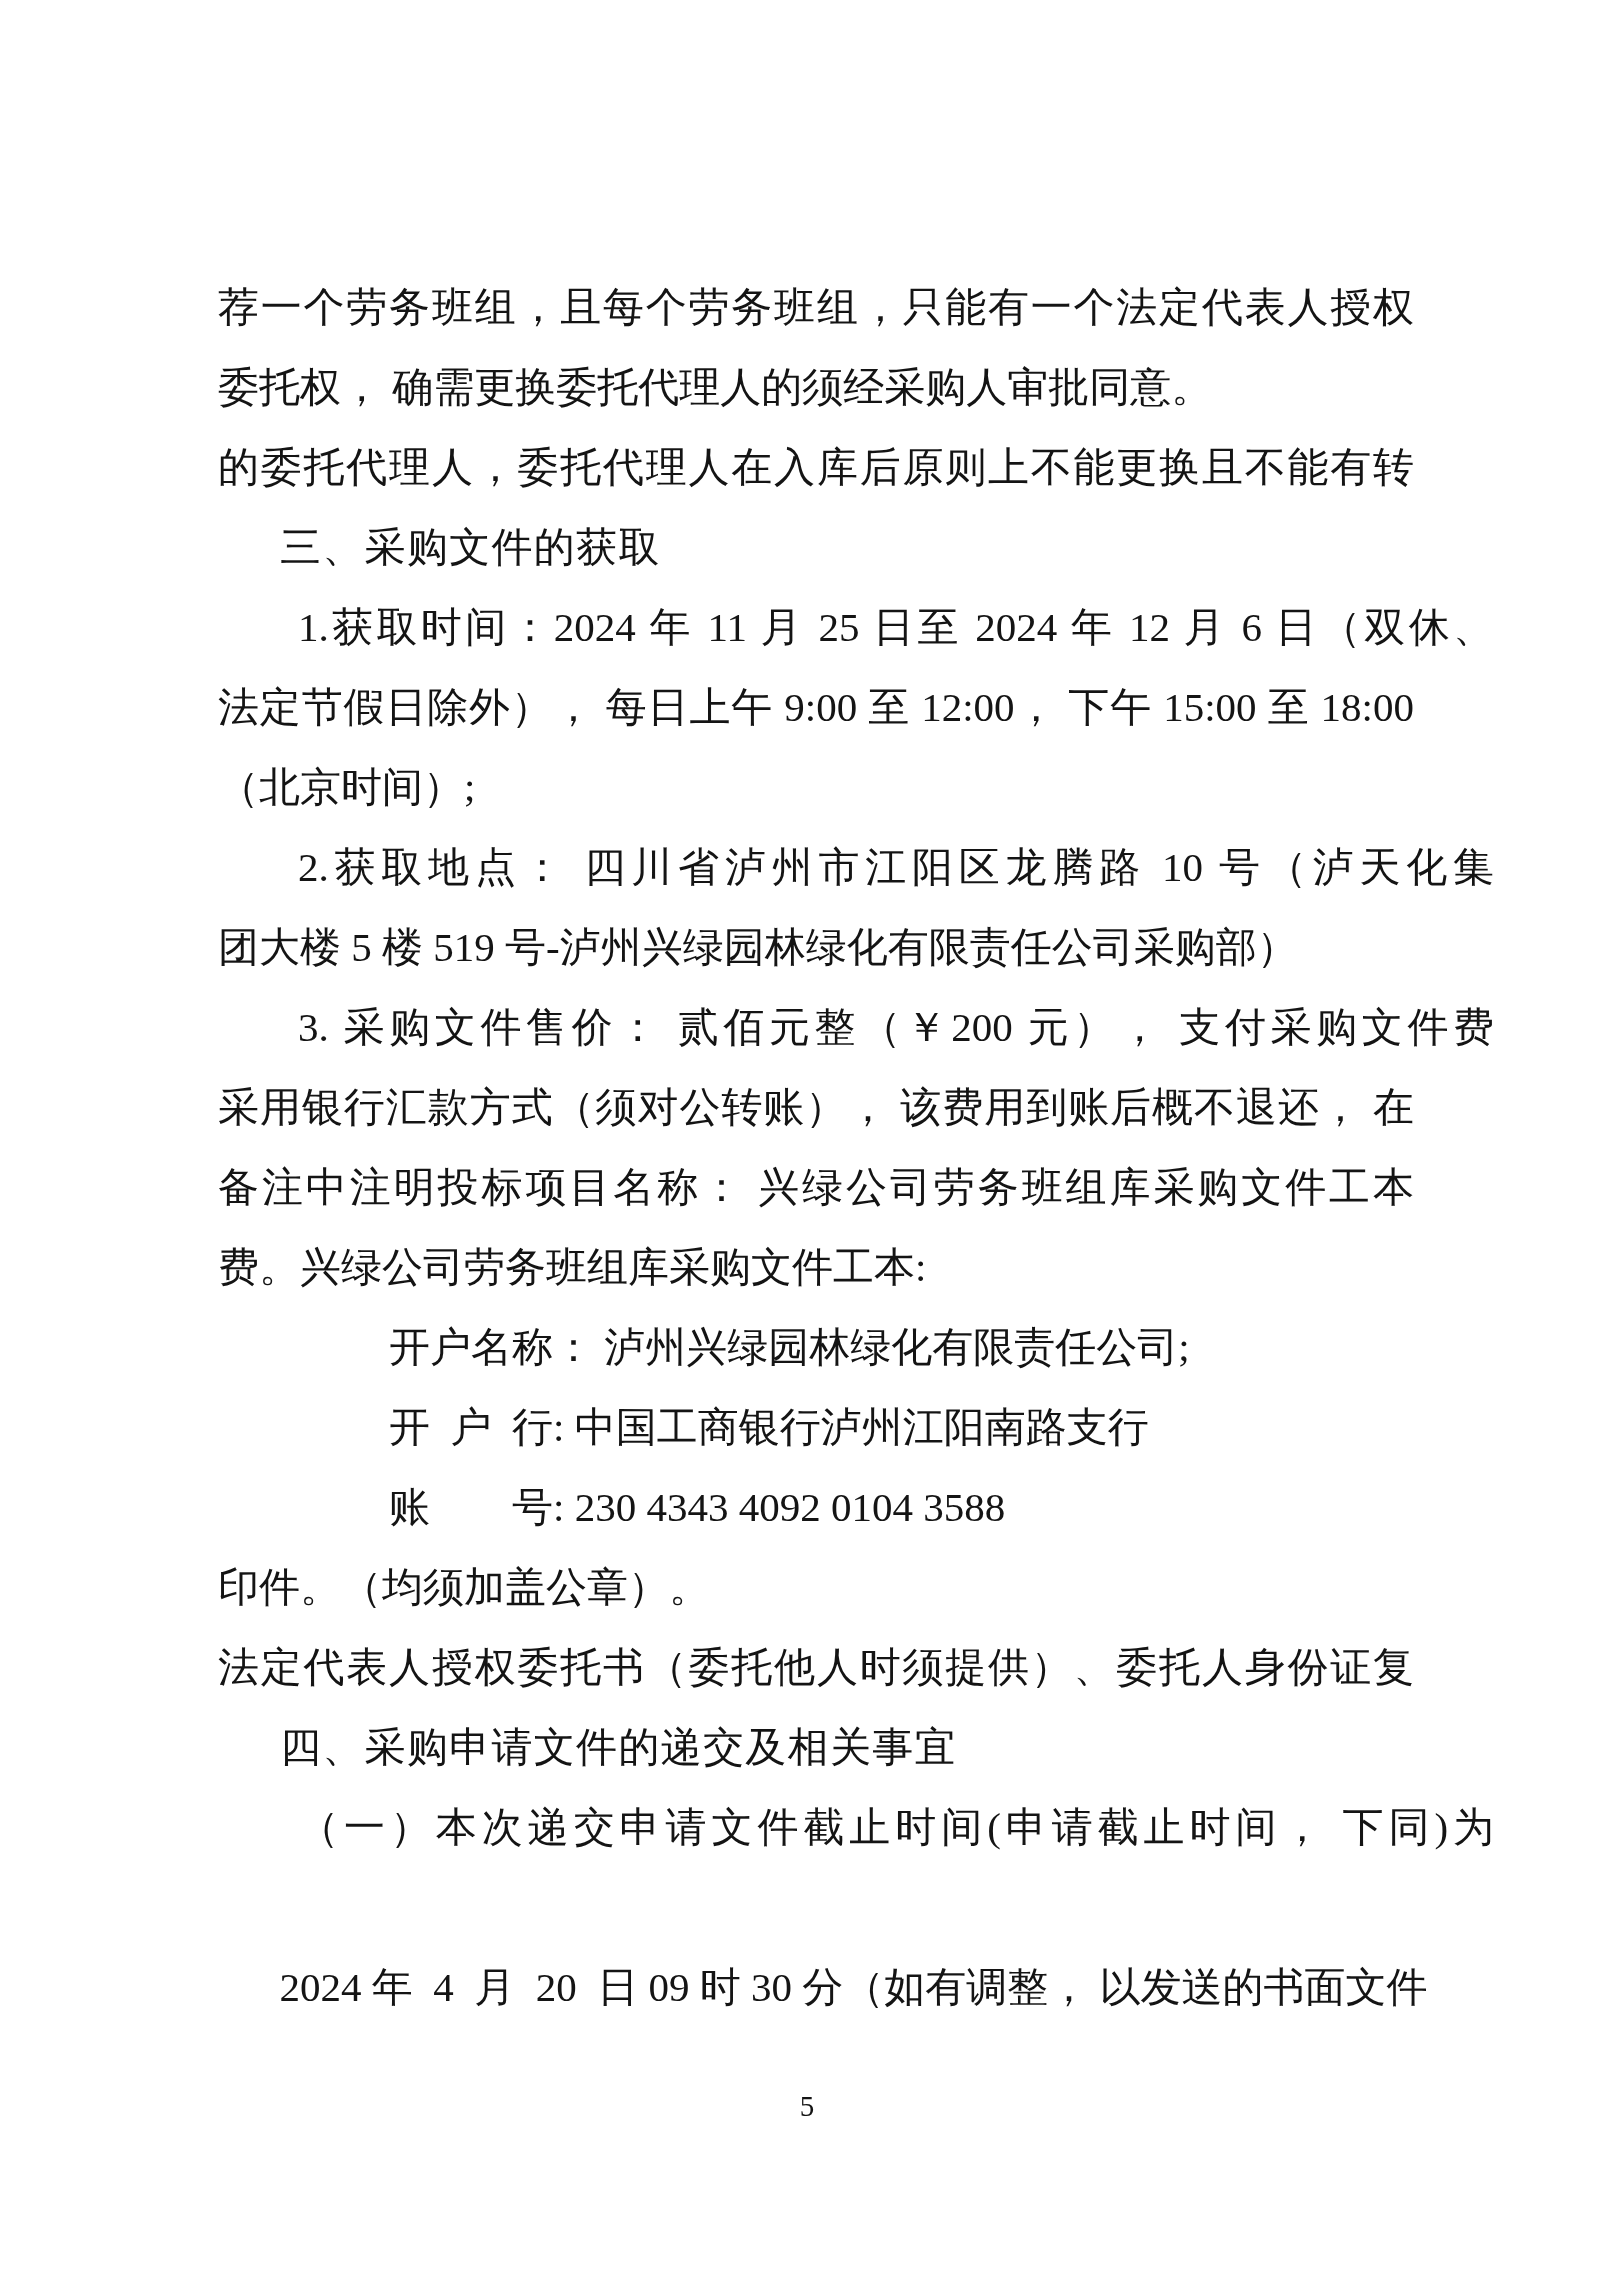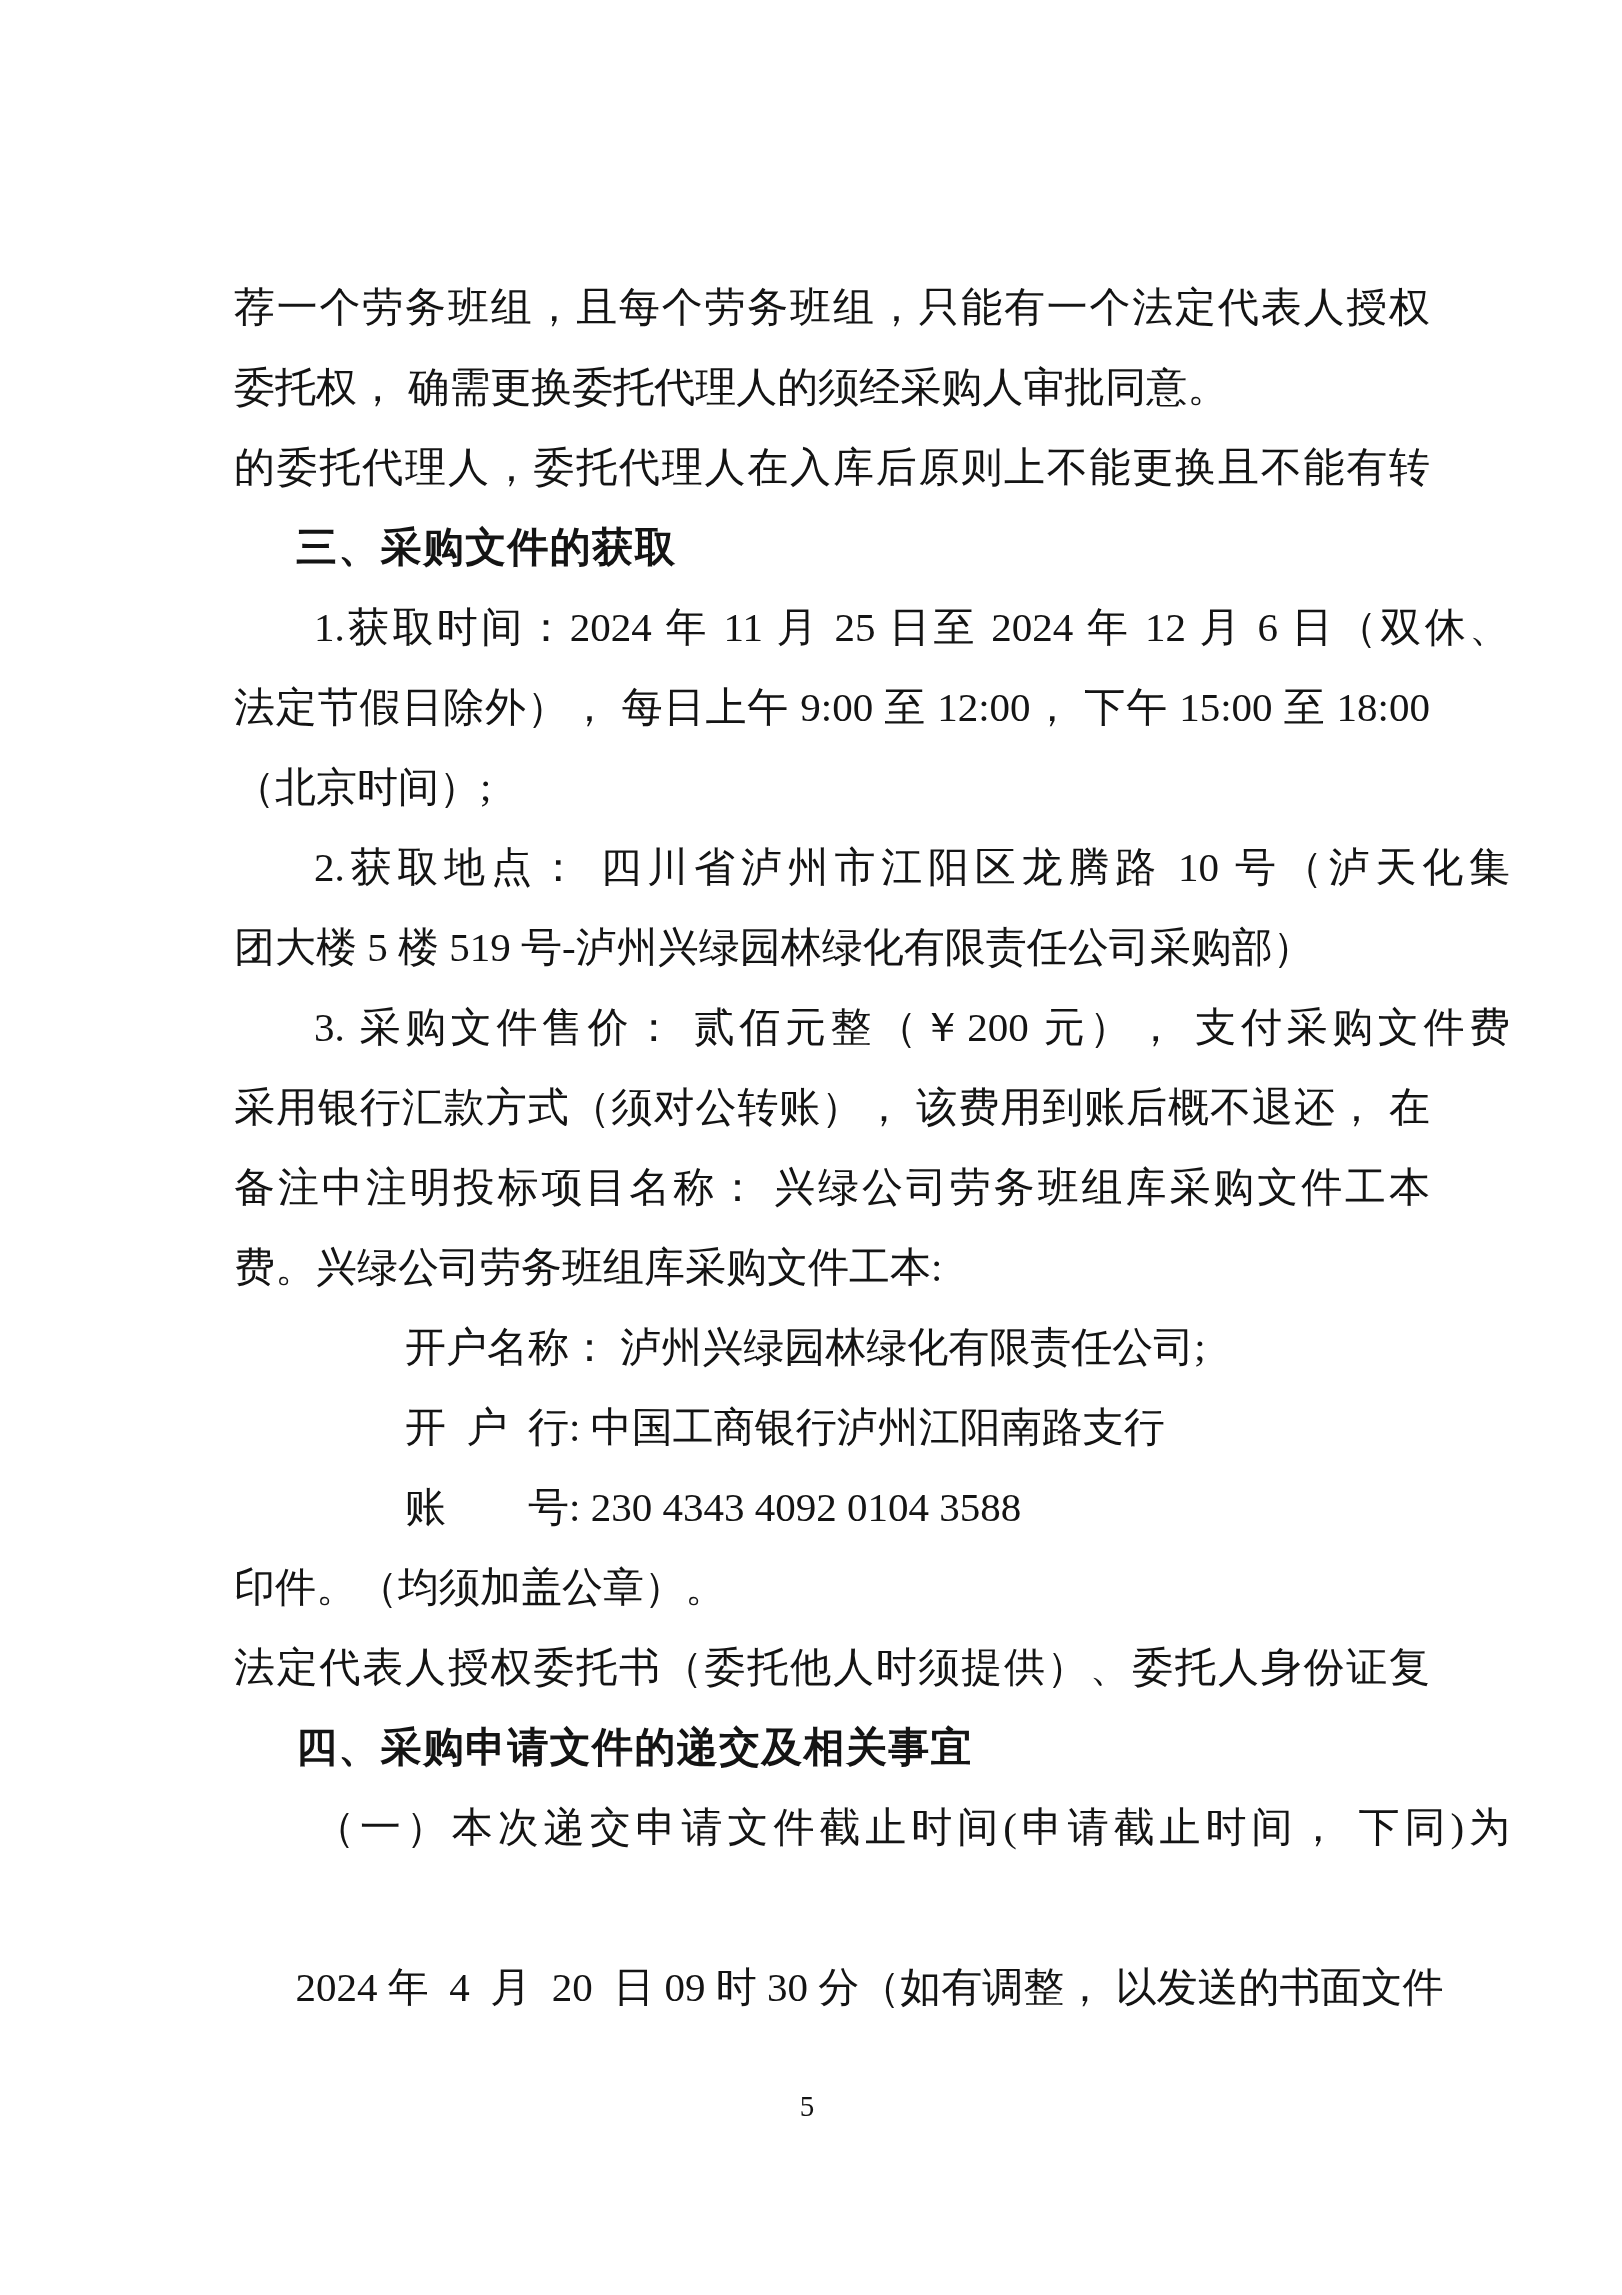--- a/index.html
+++ b/index.html
@@ -6,21 +6,21 @@
   .page{
     position:relative;
     width:1623px;height:2295px;
     background:#ffffff;
     font-family:"Liberation Serif","DejaVu Serif",serif;
     color:#141414;
     overflow:hidden;
   }
   .content{
     position:absolute;
-    left:234px;top:267px;
+    left:218px;top:267px;
     width:1196px;
   }
   .line{
     font-size:41px;
     line-height:80px;
     white-space:pre;
     text-align:left;
     color:#141414;
   }
   .fill{
@@ -29,21 +29,21 @@
     text-align-last:justify;
     -moz-text-align-last:justify;
     text-justify:inter-character;
     width:100%;
   }
   .ind2{ padding-left:80px; }
   .ind-h{ padding-left:62px; }
   .ind4{ padding-left:171px; }
   .heading{
     font-family:"Liberation Sans","DejaVu Sans",sans-serif;
-    font-weight:700;
+    font-weight:400;
     letter-spacing:1.3px;
   }
   .u{
     text-decoration-thickness:3.3px;
     text-underline-offset:11.8px;
     text-decoration-color:#1c1c1c;
   }
   .page-number{
     position:absolute;
     top:2091px;left:0;

